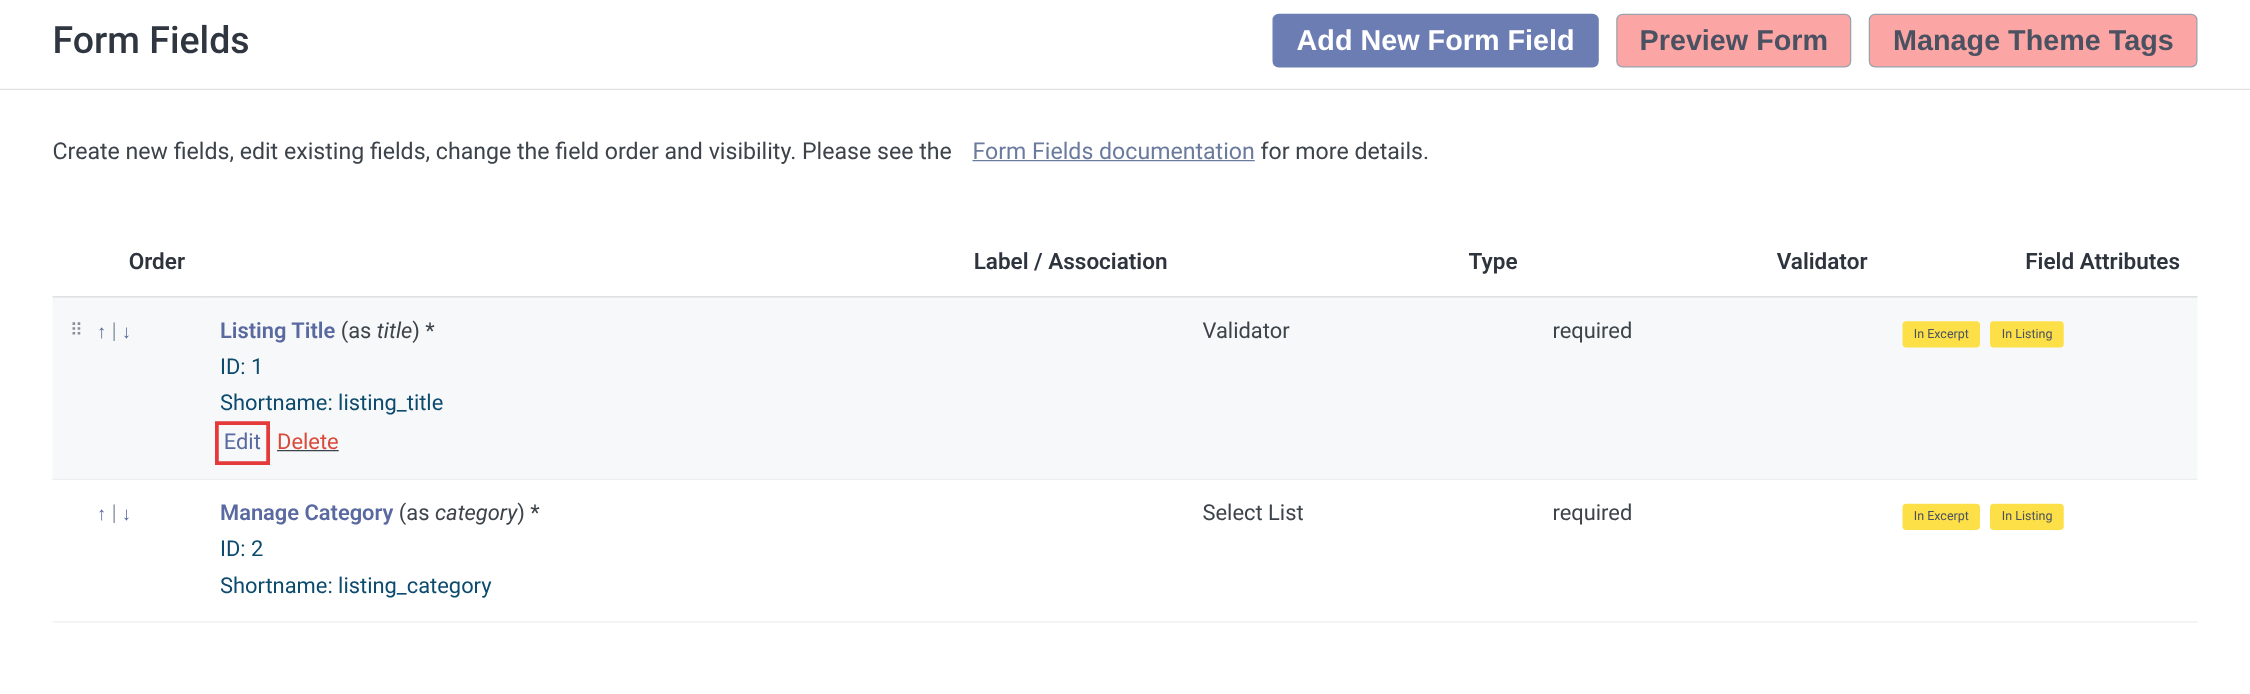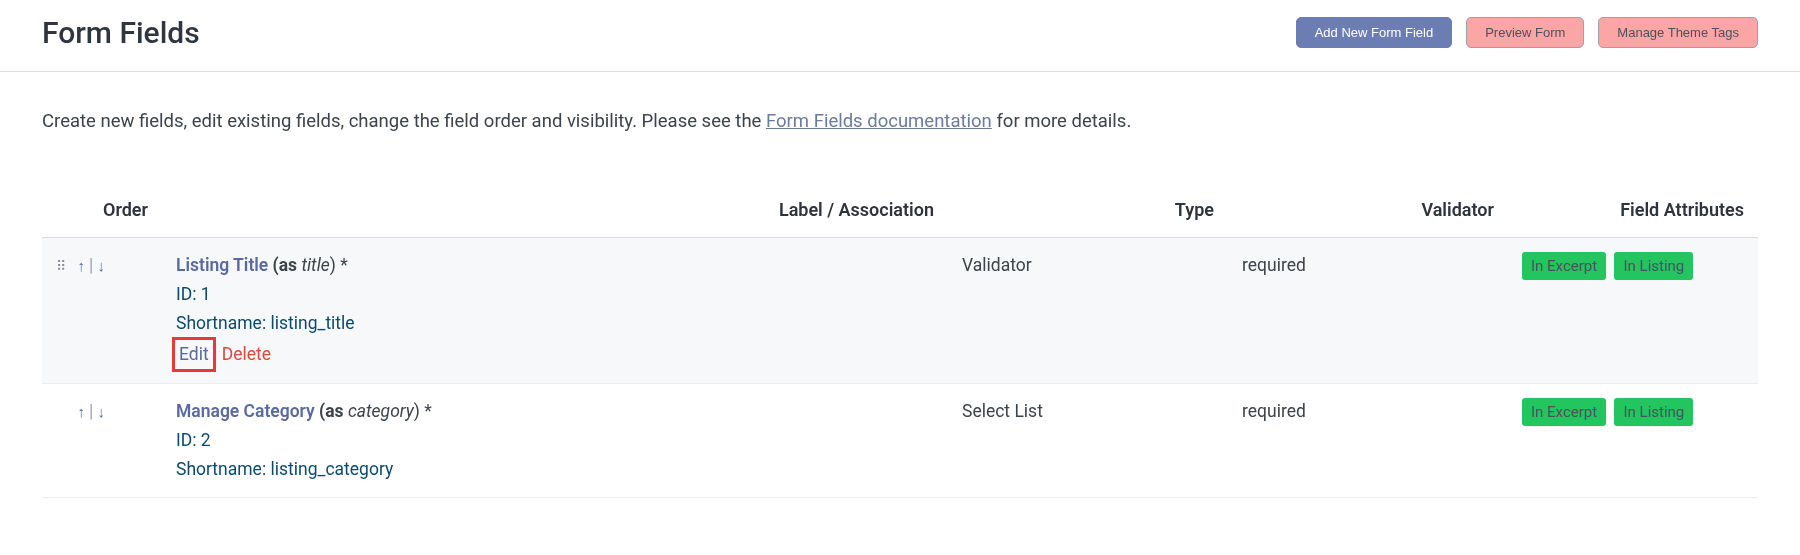--- a/index.html
+++ b/index.html
@@ -24,24 +24,24 @@
     }
     .action-buttons {
       display: flex;
       gap: 14px;
     }
     .btn {
       display: inline-flex;
       align-items: center;
       justify-content: center;
       padding: 7px 18px;
-      font-size: 13px;
+      font-size: 23px;
       border-radius: 5px;
       cursor: pointer;
-      font-weight: 400;
+      font-weight: 700;
     }
     .btn-primary {
       background: #6c7db3;
       color: #fff;
       border: 1px solid #6c7db3;
     }
     .btn-secondary {
       background: #fca5a5;
       color: #4a5161;
       border: 1px solid #9aa1ac;
@@ -51,20 +51,21 @@
     }
     .intro {
       font-size: 18.5px;
       color: #3c434a;
       margin-bottom: 50px;
       margin-top: 10px;
     }
     .intro a {
       color: #6b7b9e;
       text-decoration: underline;
+      margin-left: 12px;
     }
     table {
       width: 100%;
       border-collapse: collapse;
     }
     thead th {
       text-align: right;
       font-weight: 600;
       color: #2e343d;
       padding: 10px 14px 14px 14px;
@@ -103,49 +104,50 @@
     }
     .sep {
       color: #9aa1ac;
       margin: 0 4px;
     }
     .field-label {
       color: #5a6aa0;
       font-weight: 600;
       text-decoration: none;
     }
-    .slug-prefix { color: #3c434a; font-weight: bold; }
+    .slug-prefix { color: #3c434a; }
     .slug-italic { font-style: italic; color: #3c434a; }
     .meta-line {
       color: #0c4a6e;
       margin-top: 3px;
     }
     .row-actions {
       margin-top: 3px;
+      text-decoration: underline;
     }
     .edit-link {
       color: #5a6aa0;
       text-decoration: none;
     }
     .edit-highlight {
       display: inline-block;
       border: 3px solid #e43a3a;
       padding: 1px 4px 2px 4px;
       margin: -3px -4px;
     }
     .delete-link {
       color: #d94a3a;
       text-decoration: none;
       margin-left: 10px;
     }
     .tag {
       display: inline-block;
-      background: #22c55e;
+      background: #fde047;
       color: #4a5161;
-      font-size: 15px;
+      font-size: 10px;
       padding: 3px 9px;
       border-radius: 3px;
       margin-right: 4px;
     }
     .col-type { width: 280px; }
     .col-validator { width: 280px; }
     .col-attrs { width: 250px; }
   </style>
 </head>
 <body>

